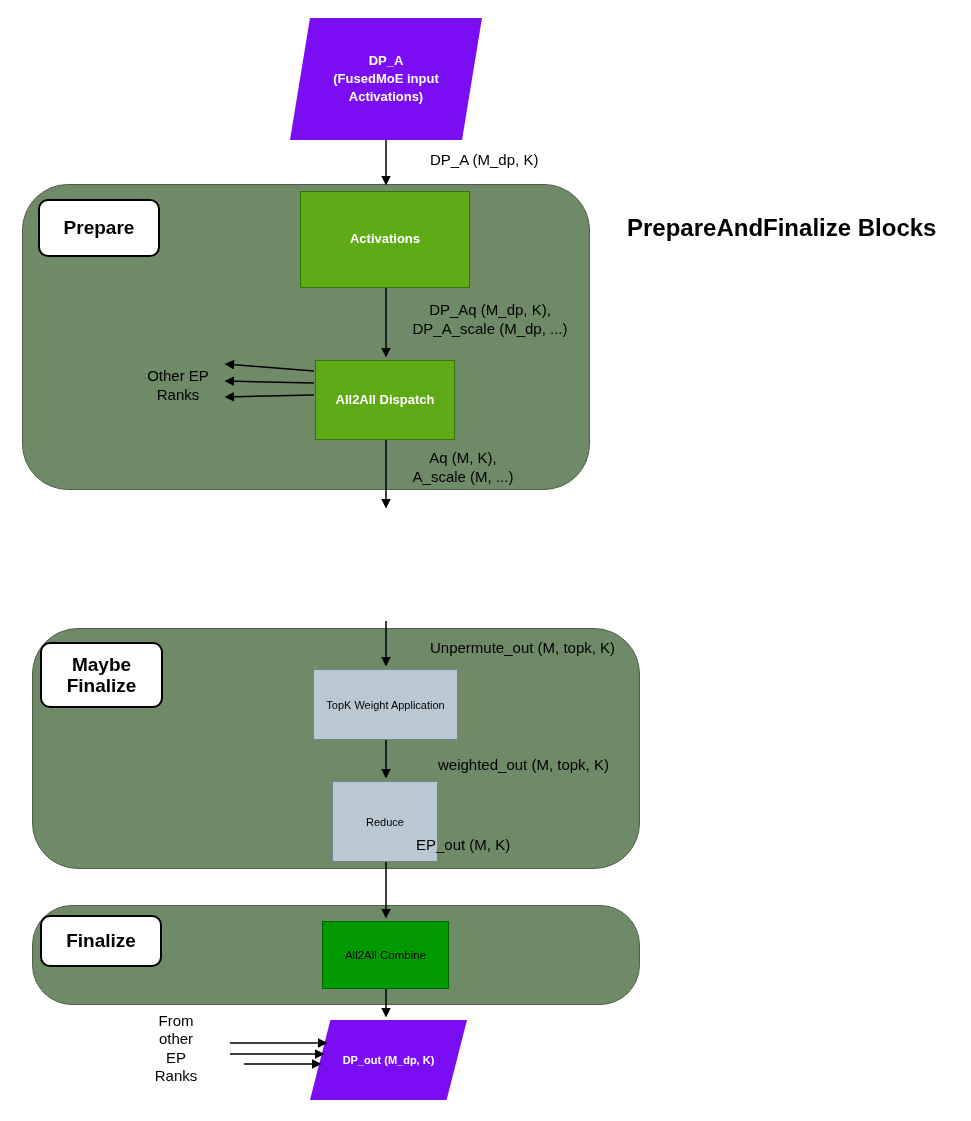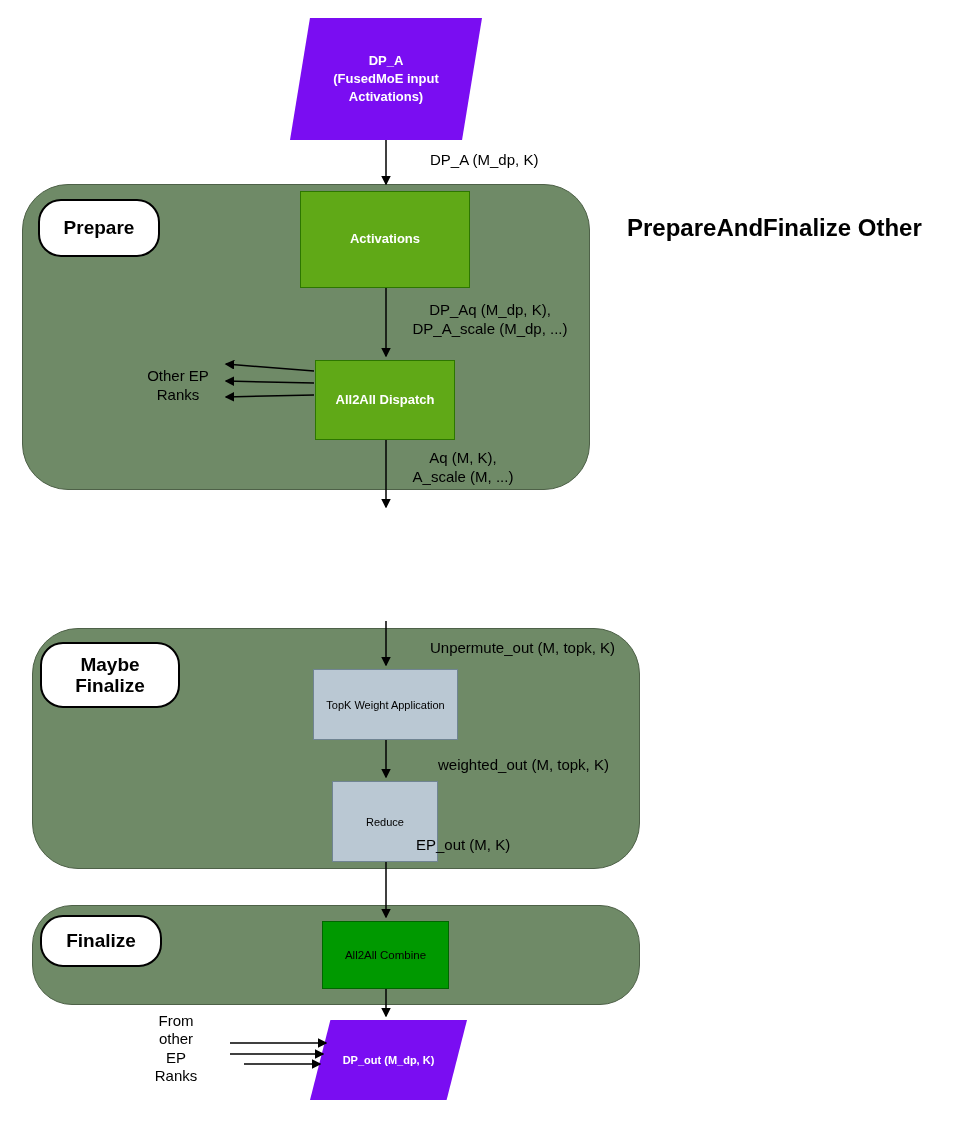--- a/index.html
+++ b/index.html
@@ -2,21 +2,21 @@
 <html><head>
 <meta charset="utf-8">
 <style>
   html,body{margin:0;padding:0;background:#ffffff;}
   #canvas{position:relative;width:971px;height:1121px;background:#ffffff;
           font-family:"Liberation Sans",sans-serif;color:#000;overflow:hidden;}
   .abs{position:absolute;box-sizing:border-box;}
   .center{display:flex;align-items:center;justify-content:center;text-align:center;}
   .pre{white-space:pre-line;}
   .container{background:#6f8a67;border:1px solid #4e6148;border-radius:46px;}
-  .tag{background:#ffffff;border:2px solid #000;border-radius:23px;
+  .tag{background:#ffffff;border:2px solid #000;border-radius:10px;
        font-weight:bold;font-size:19px;line-height:1.12;}
   .greenbox{background:#60a917;border:1px solid #2d7600;color:#ffffff;
             font-weight:bold;font-size:13px;line-height:1.3;}
   .bluebox{background:#bac8d3;border:1px solid #708492;font-size:11px;}
   .whitebox{background:#ffffff;border:1px solid #000;font-size:12px;line-height:1.5;}
   .combinebox{background:#009900;border:1px solid #006600;font-size:11.5px;}
   .edge-label{font-size:15px;line-height:1.25;}
   .para{color:#ffffff;font-weight:bold;background:#7a0df2;}
   .title{font-weight:bold;font-size:24px;}
   #arrow-layer{position:absolute;left:0;top:0;width:971px;height:1121px;pointer-events:none;}
@@ -27,21 +27,21 @@
 
 <div id="canvas">
 
   <div class="abs container" style="left:22px;top:184px;width:568px;height:306px;"></div>
   <div class="abs container" style="left:32px;top:628px;width:608px;height:241px;"></div>
   <div class="abs container" style="left:32px;top:905px;width:608px;height:100px;border-radius:40px;"></div>
 
   <div class="abs center tag" style="left:38px;top:199px;width:122px;height:58px;">
     <span class="pre">Prepare</span>
   </div>
-  <div class="abs center tag" style="left:40px;top:642px;width:140px;height:66px;">
+  <div class="abs center tag" style="left:40px;top:642px;width:123px;height:66px;">
     <span class="pre">Maybe
 Finalize</span>
   </div>
   <div class="abs center tag" style="left:40px;top:915px;width:122px;height:52px;">
     <span class="pre">Finalize</span>
   </div>
 
   <div class="abs center para" style="left:290px;top:18px;width:192px;height:122px;font-size:13px;line-height:1.4;
               clip-path:polygon(10.4% 0,100% 0,89.6% 100%,0 100%);">
     <span class="pre">DP_A
@@ -84,21 +84,21 @@
   <div class="abs edge-label" style="left:438px;top:756px;width:200px;">weighted_out (M, topk, K)</div>
   <div class="abs edge-label" style="left:416px;top:836px;width:120px;">EP_out (M, K)</div>
 
   <div class="abs edge-label pre" style="left:138px;top:367px;width:80px;text-align:center;">Other EP
 Ranks</div>
   <div class="abs edge-label pre" style="left:146px;top:1012px;width:60px;text-align:center;line-height:1.22;">From
 other
 EP
 Ranks</div>
 
-  <div class="abs title" style="left:627px;top:214px;width:330px;">PrepareAndFinalize Other</div>
+  <div class="abs title" style="left:627px;top:214px;width:330px;">PrepareAndFinalize Blocks</div>
 
   <svg id="arrow-layer" xmlns="http://www.w3.org/2000/svg">
     <defs>
       <marker id="ah" viewBox="0 0 10 10" refX="8.5" refY="5" markerWidth="6.5" markerHeight="6.5" orient="auto-start-reverse">
         <path d="M0,0 L10,5 L0,10 z" fill="#000"></path>
       </marker>
     </defs>
     <line x1="386" y1="140" x2="386" y2="184" marker-end="url(#ah)"></line>
     <line x1="386" y1="288" x2="386" y2="356" marker-end="url(#ah)"></line>
     <line x1="386" y1="440" x2="386" y2="507" marker-end="url(#ah)"></line>

